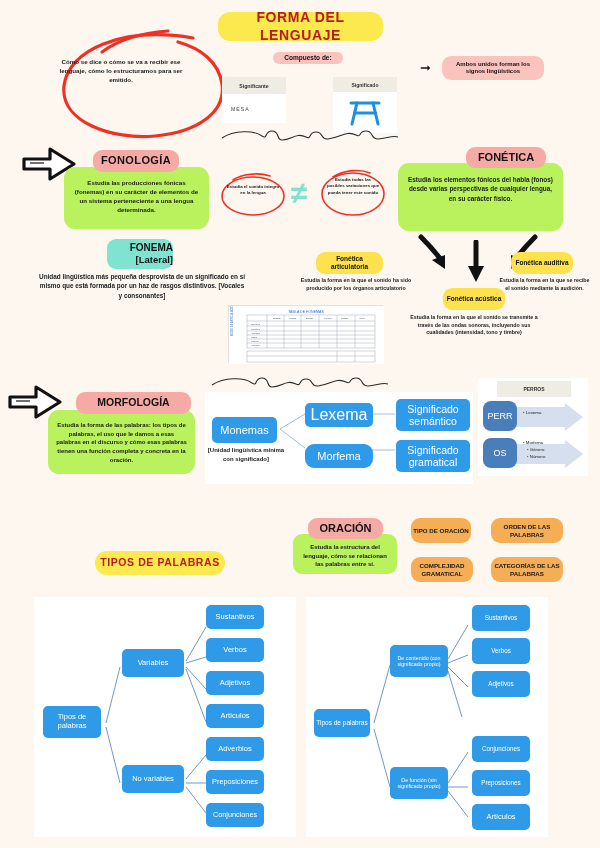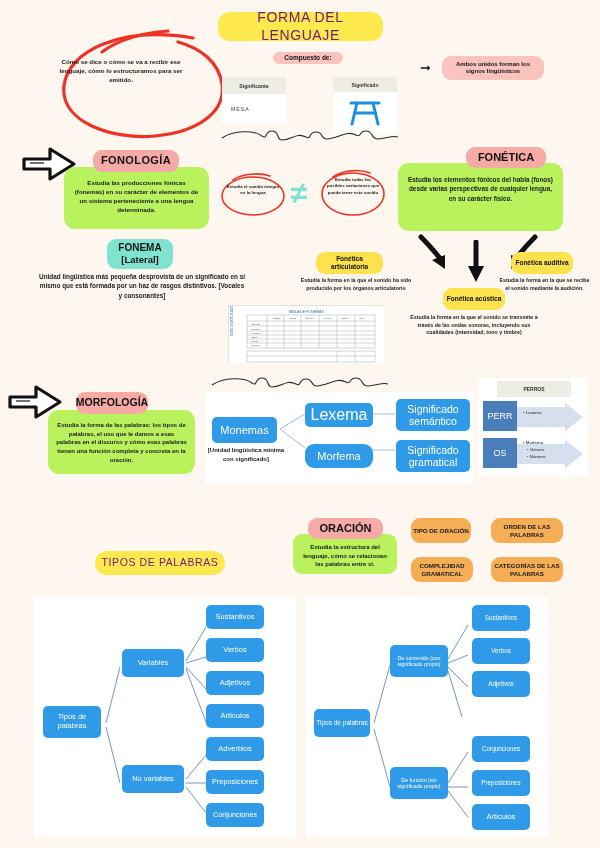--- a/index.html
+++ b/index.html
@@ -12,41 +12,41 @@
   .abs { position:absolute; }
 
   
   .pill {
     border-radius:9px; text-align:center;
     display:flex; align-items:center; justify-content:center;
     flex-direction:column;
     line-height:1.25;
   }
   .title-yellow {
-    background:#fbe94e; color:#701a75;
-    font-weight:400; letter-spacing:.6px;
+    background:#fbe94e; color:#b91c1c;
+    font-weight:700; letter-spacing:.6px;
     border-radius:12px;
   }
   .pink   { background:#f6aaa5; color:#111; }
   .pinklt { background:#fbc3bd; color:#111; }
   .green  { background:#b9f25c; color:#111; }
-  .mint   { background:#7fe3d0; color:#111; }
+  .mint   { background:#7fe3d0; color:#111;align-items:flex-end; }
   .yellow { background:#fde14d; color:#111; }
   .orange { background:#f5ae55; color:#1a1a1a; }
 
   .bodytext { font-size:6.2px; font-weight:700; line-height:1.45; text-align:center; color:#1a1a1a;}
   .smalltext{ font-size:5.4px; font-weight:700; line-height:1.45; text-align:center; color:#1a1a1a;}
 
   
   .bbox {
     background:#2f9ae8; color:#fff; border-radius:5px;
     display:flex; align-items:center; justify-content:center;
     text-align:center; line-height:1.15;
   }
-  .bbox.darkflat { background:#4a7ebb; border-radius:0; }
+  .bbox.darkflat { background:#4a7ebb; border-radius:8px; }
 
   svg.lines { position:absolute; left:0; top:0; overflow:visible; pointer-events:none;}
   .ln { stroke:#4a7ebb; stroke-width:.8px; fill:none; }
   .ln2{ stroke:#9ab4d6; stroke-width:.9px; fill:none; }
 
   .whitecard { background:#ffffff; }
 
   
   .squig { position:absolute; }
 </style>
@@ -245,21 +245,21 @@
 <svg class="abs" width="58" height="40" style="left:6px; top:383px;" viewBox="0 0 58 40">
   <path d="M4 14 L30 14 L30 4 L54 19 L30 34 L30 24 L4 24 Z" fill="#ffffff" stroke="#111" stroke-width="3.2" stroke-linejoin="round"></path>
   <path d="M10 18 L24 18" stroke="#111" stroke-width="1.2"></path>
 </svg>
 
 <div class="abs green" style="left:48px; top:410px; width:147px; height:64px; border-radius:11px;">
   <div class="bodytext" style="padding:11px 8px 0 8px; font-size:6px;">
     <span>Estudia la forma de las palabras: los tipos de palabras, el uso que le damos a esas palabras en el discurso y cómo esas palabras tienen una función completa y concreta en la oración.</span>
   </div>
 </div>
-<div class="abs pill pink" style="left:76px; top:392px; width:72px; height:22px; font-size:10.5px; font-weight:700;text-align:center;">
+<div class="abs pill pink" style="left:76px; top:392px; width:115px; height:22px; font-size:10.5px; font-weight:700;text-align:center;">
   <span>MORFOLOGÍA</span>
 </div>
 
 <div class="abs whitecard" style="left:205px; top:392px; width:268px; height:92px;"></div>
 
 <svg class="abs lines" width="268" height="92" style="left:205px; top:392px;">
   <path class="ln2" d="M75 37 L100 22"></path>
   <path class="ln2" d="M75 37 L100 56"></path>
   <path class="ln2" d="M166 22 L190 22"></path>
   <path class="ln2" d="M166 58 L190 58"></path>

